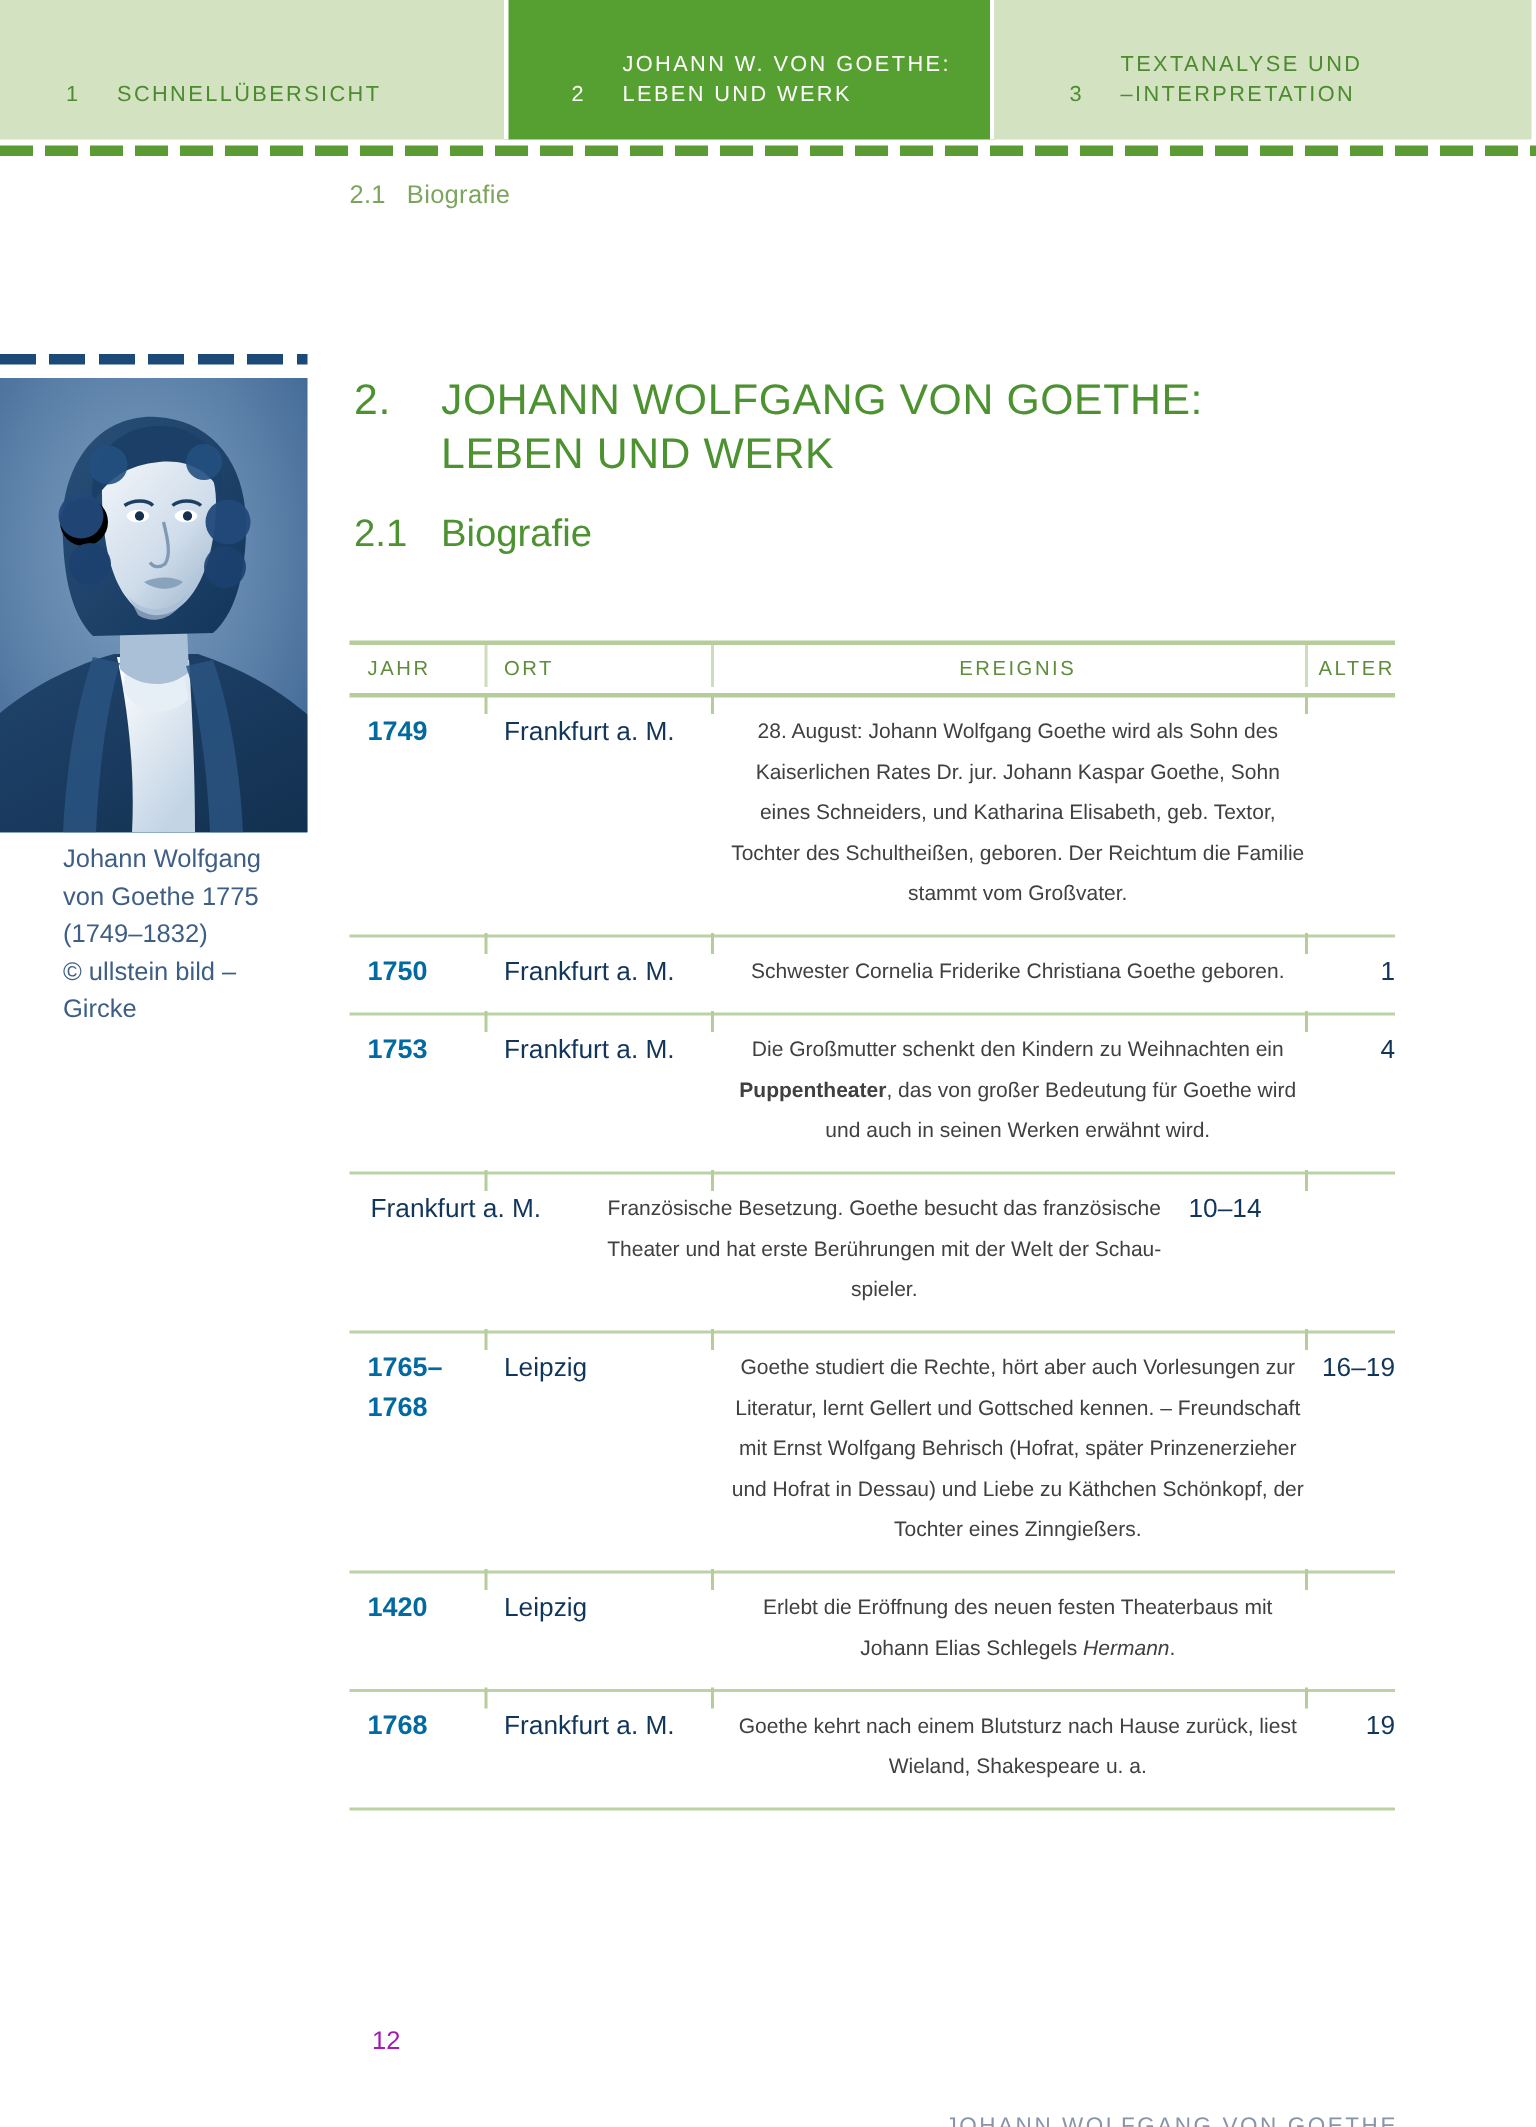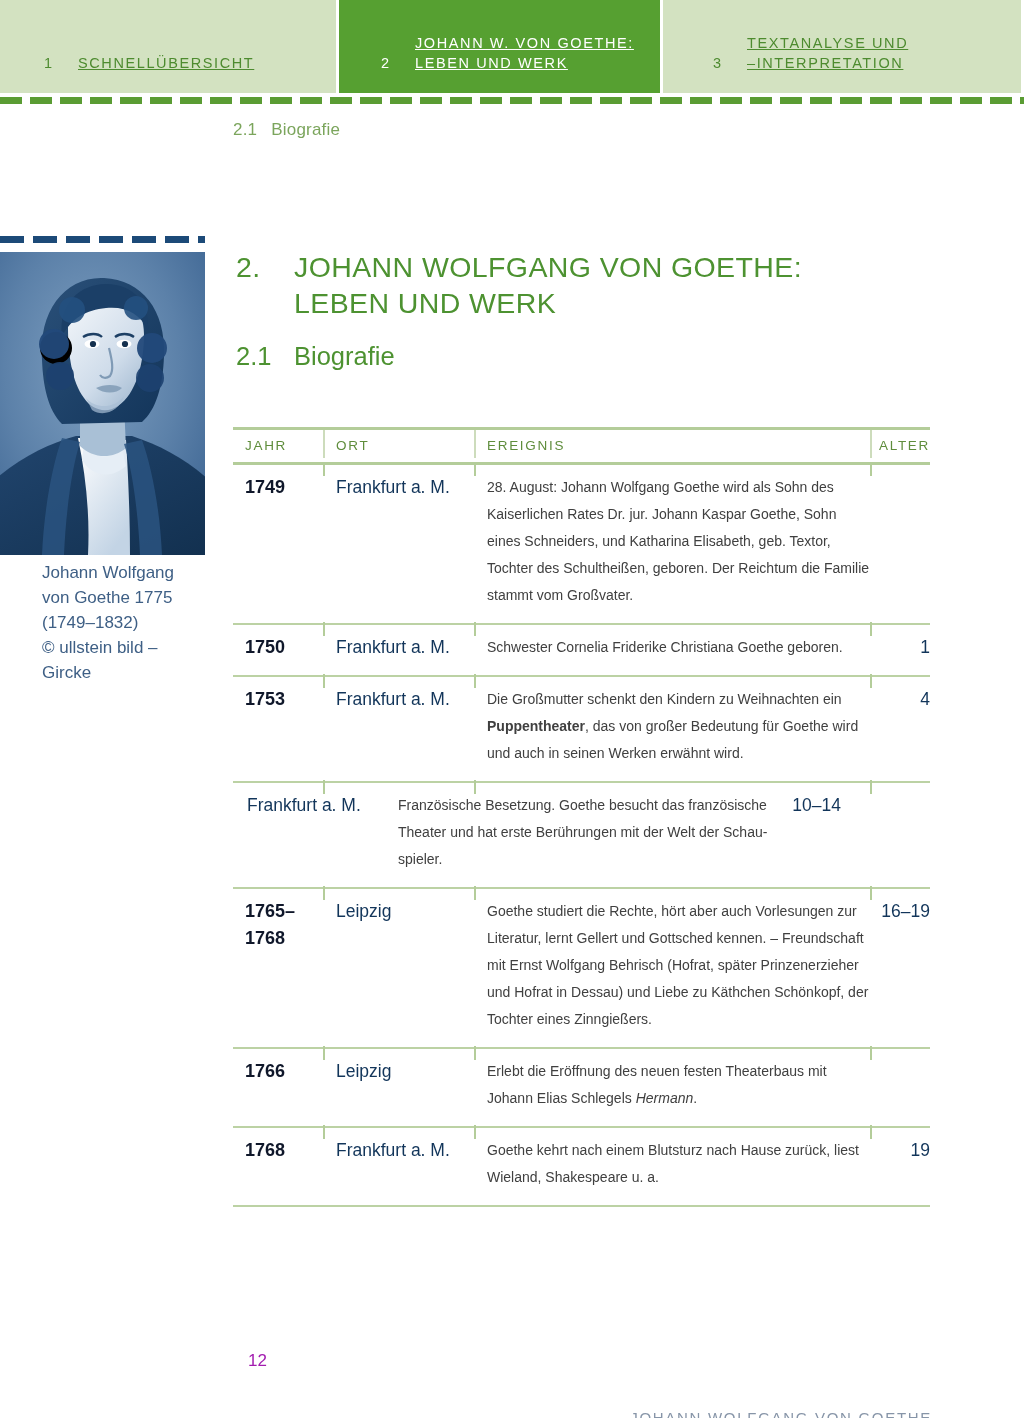--- a/index.html
+++ b/index.html
@@ -42,21 +42,21 @@
     padding-left: 42px;
     border-left: 3px solid #ffffff;
     border-right: 3px solid #ffffff;
   }
   .tab-3 { width: 358px; padding-left: 50px; }
   .tab-num {
     display: inline-block;
     min-width: 34px;
     flex: none;
   }
-  .tab-label { display: block; text-decoration: underline; }
+  .tab-label { display: block; }
   .tab-label .l2 { display: block; }
 
   
   .header-dash {
     position: absolute;
     left: 0; top: 97px;
     width: 1024px;
     height: 7px;
     background-image: repeating-linear-gradient(
       to right,
@@ -143,21 +143,21 @@
   .row {
     display: flex;
     position: relative;
   }
   .row .c {
     box-sizing: border-box;
     padding: 9px 0 14px 0;
   }
   .c-jahr   { width: 89px; padding-left: 12px !important; }
   .c-ort    { width: 152px; padding-left: 14px !important; }
-  .c-ereig  { width: 396px; padding-left: 13px !important; }
+  .c-ereig  { width: 396px; padding-left: 13px !important; text-align: center; }
   .c-alter  { width: 60px; padding-left: 0 !important; text-align: right; }
 
   
   .row::before, .row::after { content: ""; }
   .vtick {
     position: absolute;
     top: -3px;
     width: 2px;
     height: 14px;
     background: #b4cd9a;
@@ -169,21 +169,21 @@
   .hdr .c {
     padding-top: 8px;
     padding-bottom: 9px;
     color: #5f8d3c;
     font-size: 13.5px;
     letter-spacing: 1.7px;
   }
   .hdr .vtick { height: 28px; top: 0; background: #cddcbc; }
 
   .jahr {
-    color: #0f172a;
+    color: #0369a1;
     font-size: 18px;
     line-height: 27px;
     font-weight: bold;
   }
   .jahr .l2 { display: block; }
   .ort {
     color: #12355a;
     font-size: 17.5px;
     line-height: 27px;
   }
@@ -396,21 +396,21 @@
         <div class="c c-jahr jahr"><span>1765–</span><span class="l2">1768</span></div>
         <div class="c c-ort ort">Leipzig</div>
         <div class="c c-ereig ereignis">Goethe studiert die Rechte, hört aber auch Vorlesungen zur Literatur, lernt Gellert und Gottsched kennen. – Freundschaft mit Ernst Wolfgang Behrisch (Hofrat, später Prinzenerzieher und Hofrat in Dessau) und Liebe zu Käthchen Schönkopf, der Tochter eines Zinngießers.</div>
         <div class="c c-alter alter">16–19</div>
       </div>
       <div class="rule thin"></div>
       <div class="row">
         <span class="vtick v1"></span>
         <span class="vtick v2"></span>
         <span class="vtick v3"></span>
-        <div class="c c-jahr jahr"><span>1766</span></div>
+        <div class="c c-jahr jahr"><span>1420</span></div>
         <div class="c c-ort ort">Leipzig</div>
         <div class="c c-ereig ereignis">Erlebt die Eröffnung des neuen festen Theaterbaus mit Johann Elias Schlegels <i>Hermann</i>.</div>
       </div>
       <div class="rule thin"></div>
       <div class="row">
         <span class="vtick v1"></span>
         <span class="vtick v2"></span>
         <span class="vtick v3"></span>
         <div class="c c-jahr jahr"><span>1768</span></div>
         <div class="c c-ort ort">Frankfurt a. M.</div>

